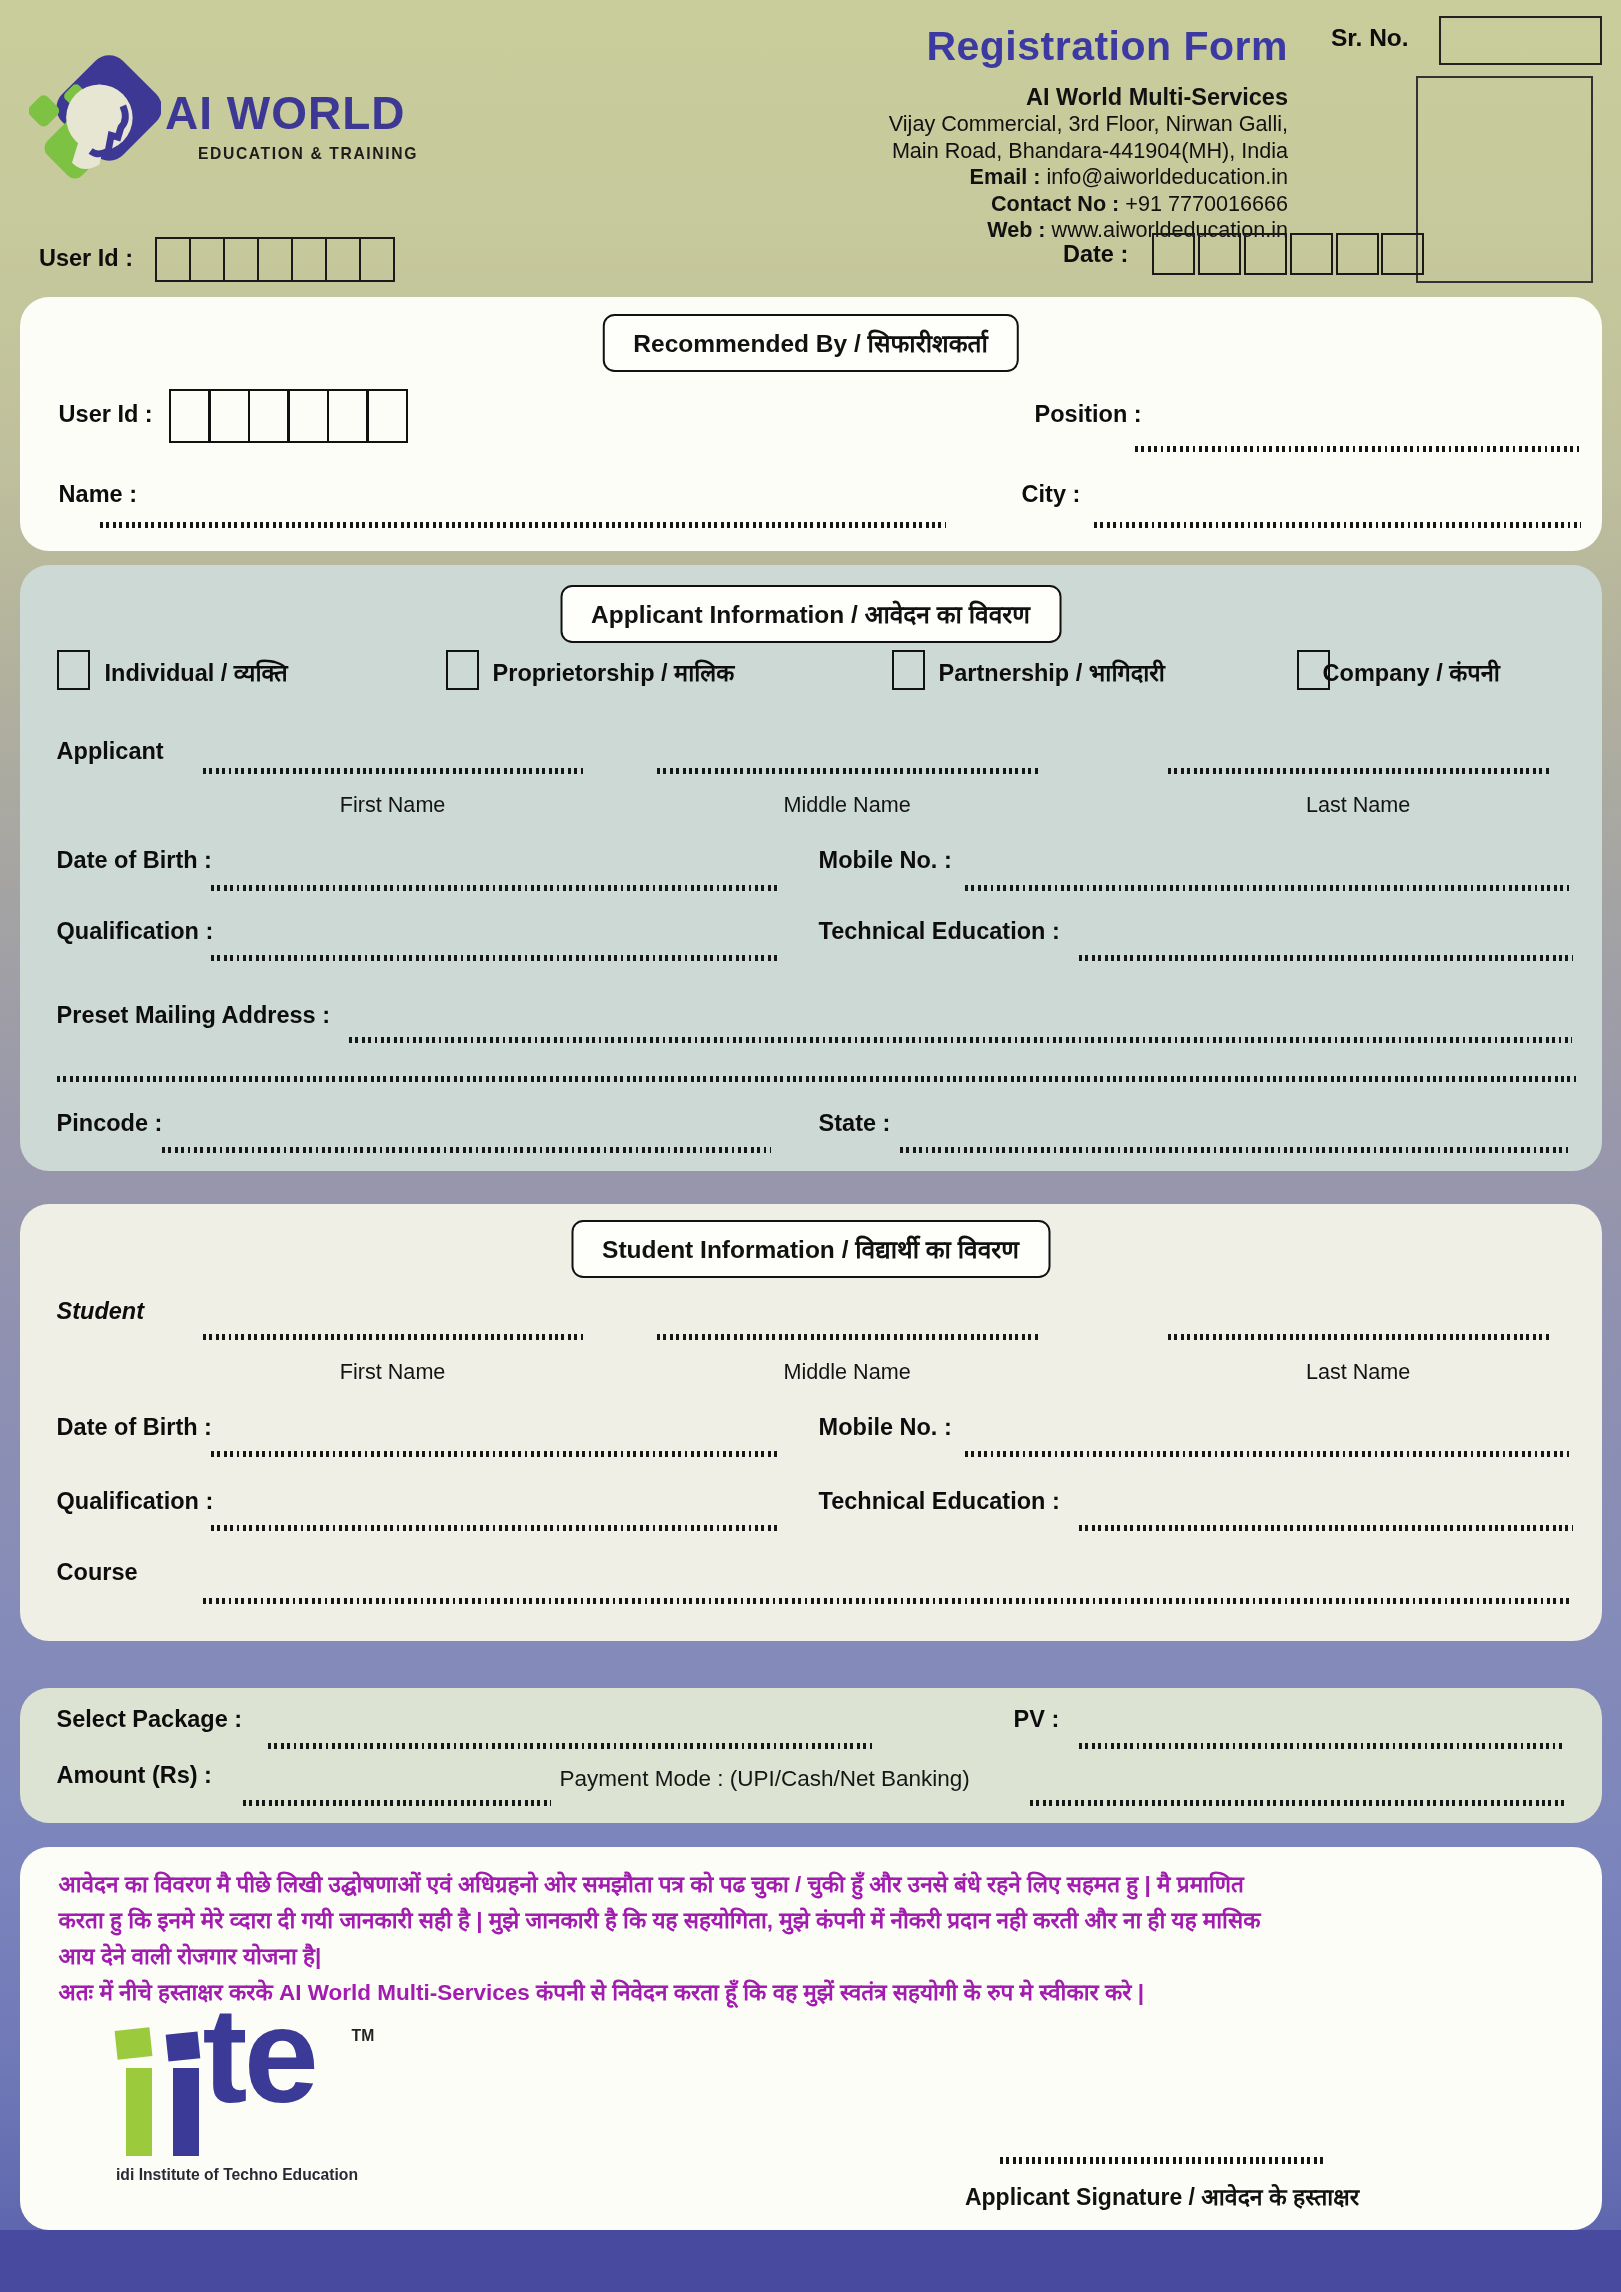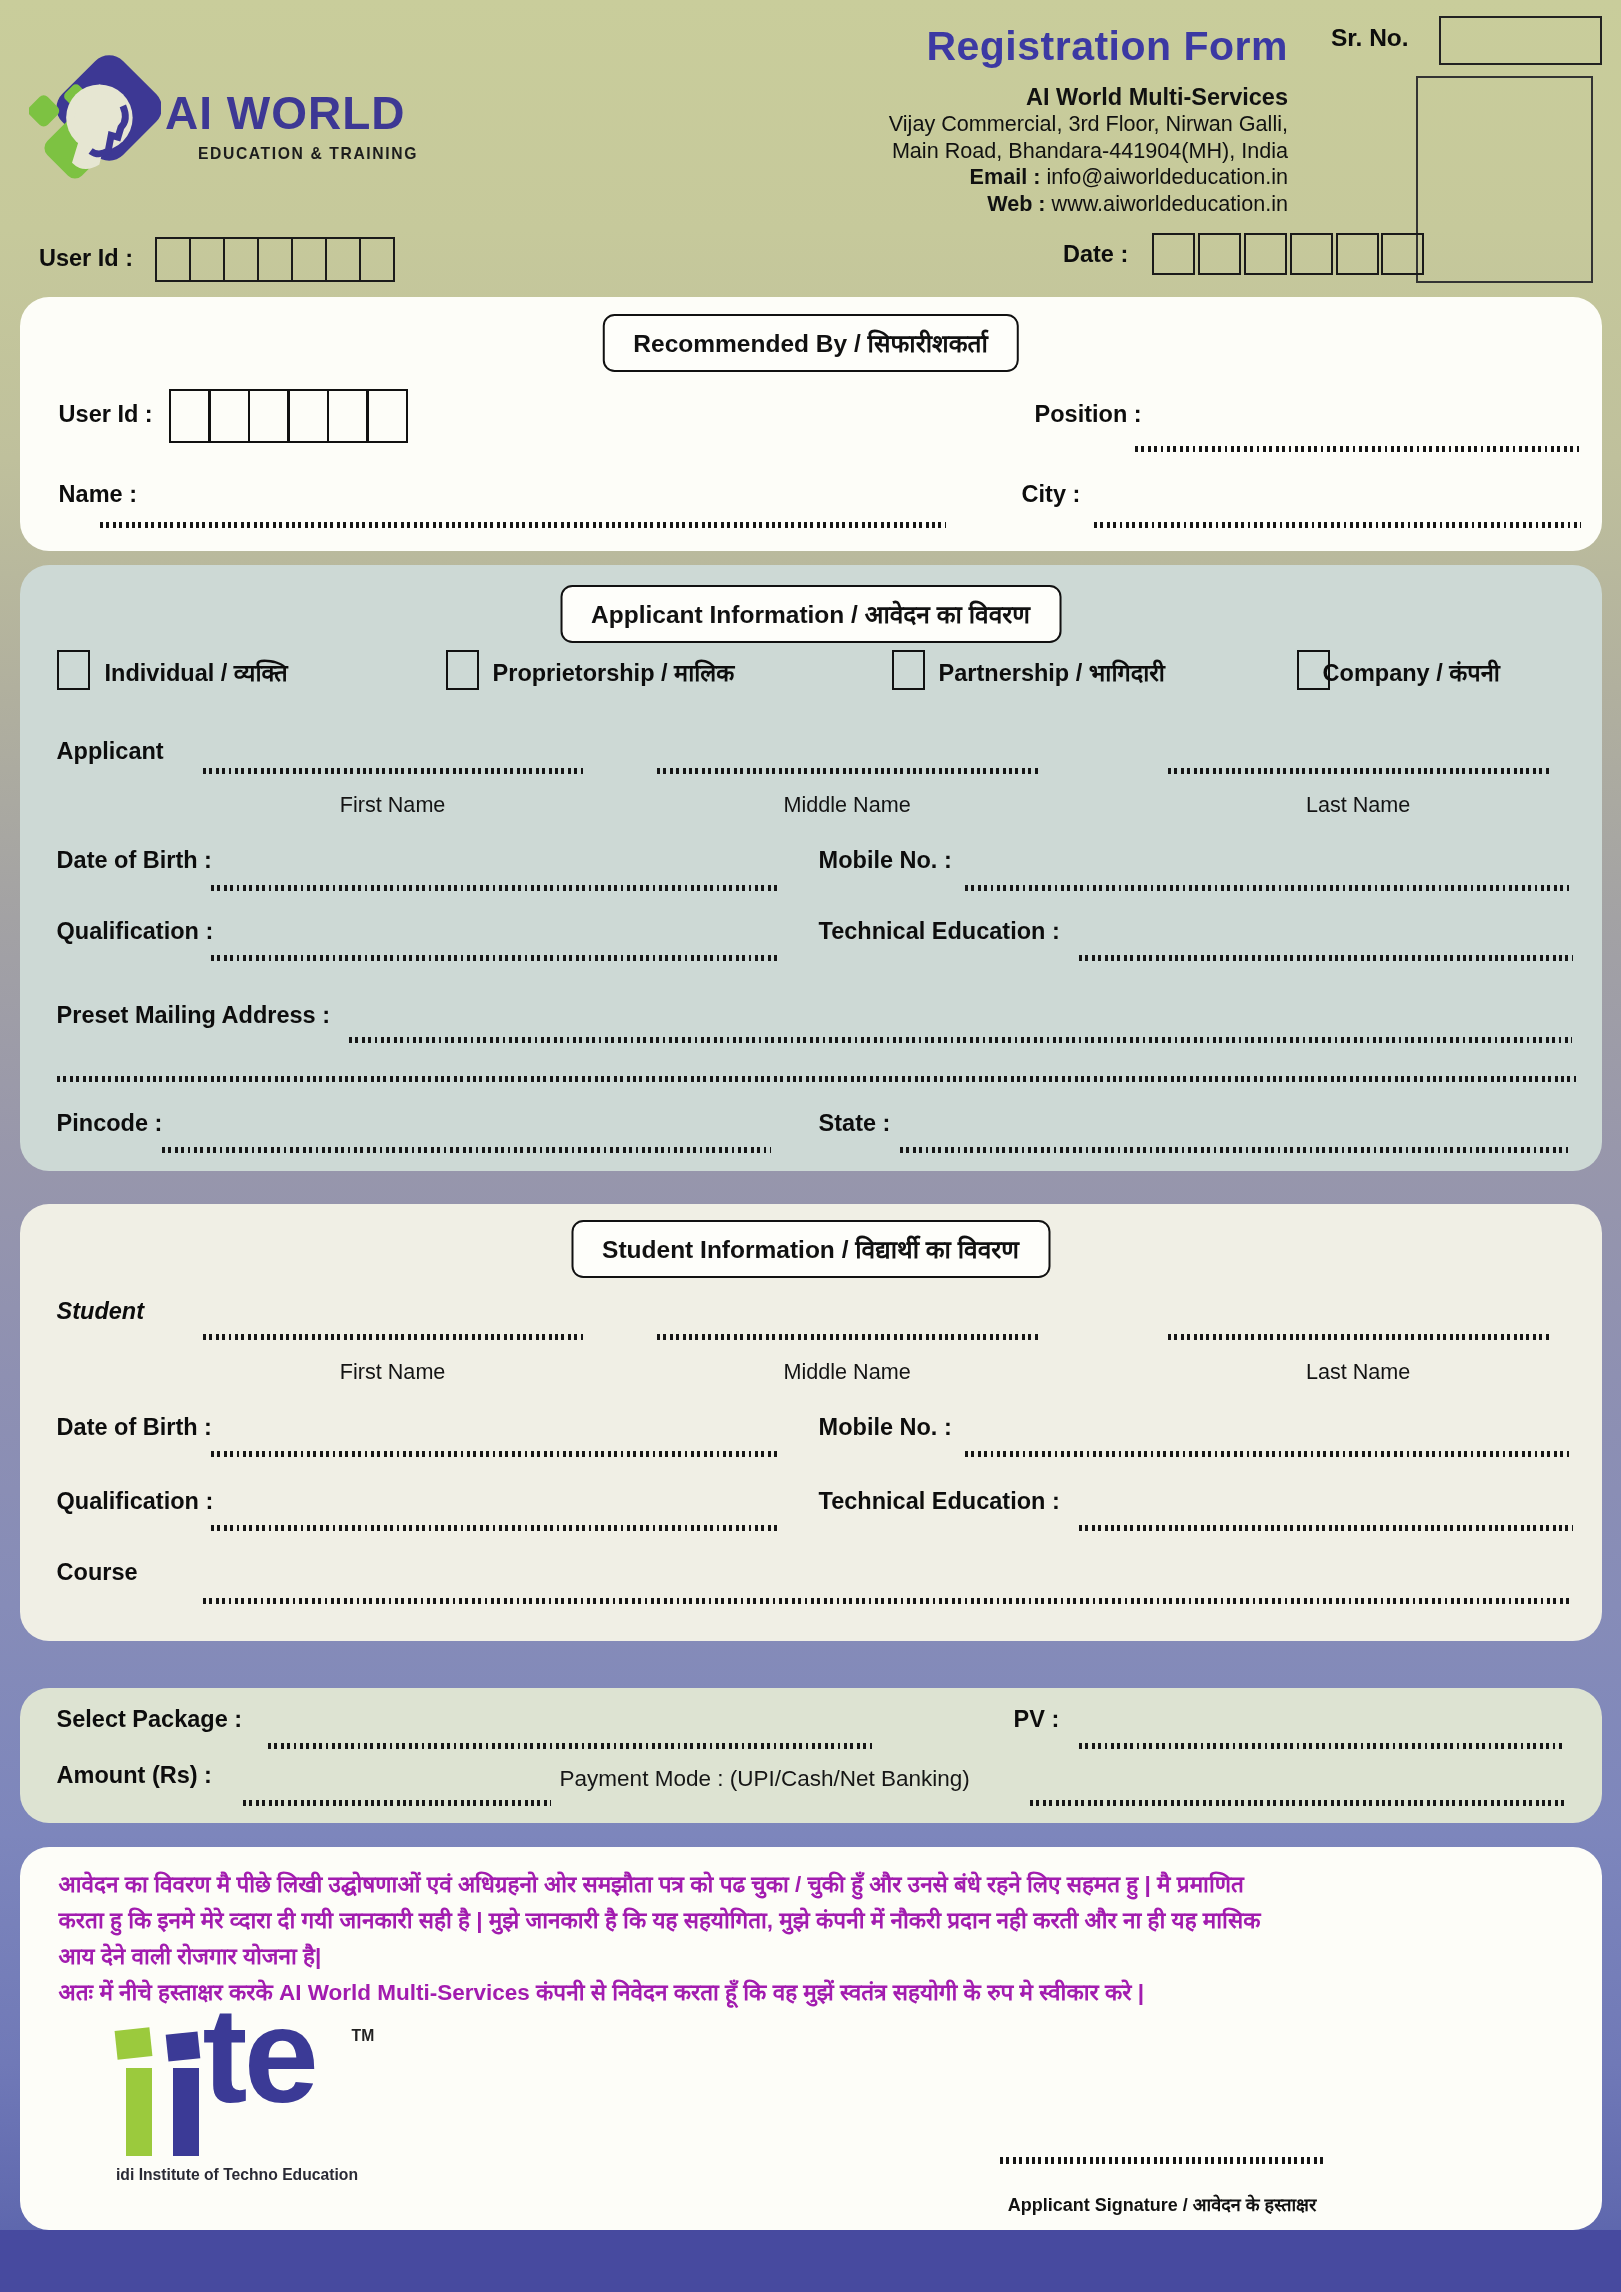--- a/index.html
+++ b/index.html
@@ -65,20 +65,21 @@
     </svg>
     <div class="logo-text">AI WORLD</div>
     <div class="logo-tagline">EDUCATION &amp; TRAINING</div>
 
     <div class="hdr-center">
       <div class="hdr-title">Registration Form</div>
       <div class="hdr-company">AI World Multi-Services</div>
       <div class="hdr-line">Vijay Commercial, 3rd Floor, Nirwan Galli,</div>
       <div class="hdr-line">Main Road, Bhandara-441904(MH), India</div>
       <div class="hdr-line"><b>Email :</b> <span>info@aiworldeducation.in</span></div>
+      <div class="hdr-line"><b>Contact No :</b> <span>+91 7770016666</span></div>
       <div class="hdr-line"><b>Web :</b> <span>www.aiworldeducation.in</span></div>
     </div>
 
     <div class="lbl" style="left:1331px;top:23.5px;font-size:24.5px;">Sr. No.</div>
     <div class="srno-box"></div>
     <div class="photo-box"></div>
 
     <div class="lbl" style="left:39px;top:245px;">User Id :</div>
     <div class="cells cells-hdr" style="left:155px;top:237px;">
         <span class="cell"></span>
@@ -211,19 +212,19 @@
       <span class="dot1"></span>
       <span class="bar1"></span>
       <span class="dot2"></span>
       <span class="bar2"></span>
       <span class="te">te</span>
       <span class="tm">TM</span>
       <span class="tagline">idi Institute of Techno Education</span>
     </div>
 
     <div class="dots" style="left:980px;top:310px;width:323px;height:6.9px;"></div>
-    <div class="abs" style="left:912px;top:345px;width:461px;text-align:center;font-size:18px;font-weight:bold;white-space:nowrap;">Applicant Signature / आवेदन के हस्ताक्षर</div>
+    <div class="abs" style="left:912px;top:333px;width:461px;text-align:center;font-size:23px;font-weight:bold;white-space:nowrap;">Applicant Signature / आवेदन के हस्ताक्षर</div>
   </div>
 
   <div class="bottom-bar"></div>
 
 </div>
 
 
 </body></html>

